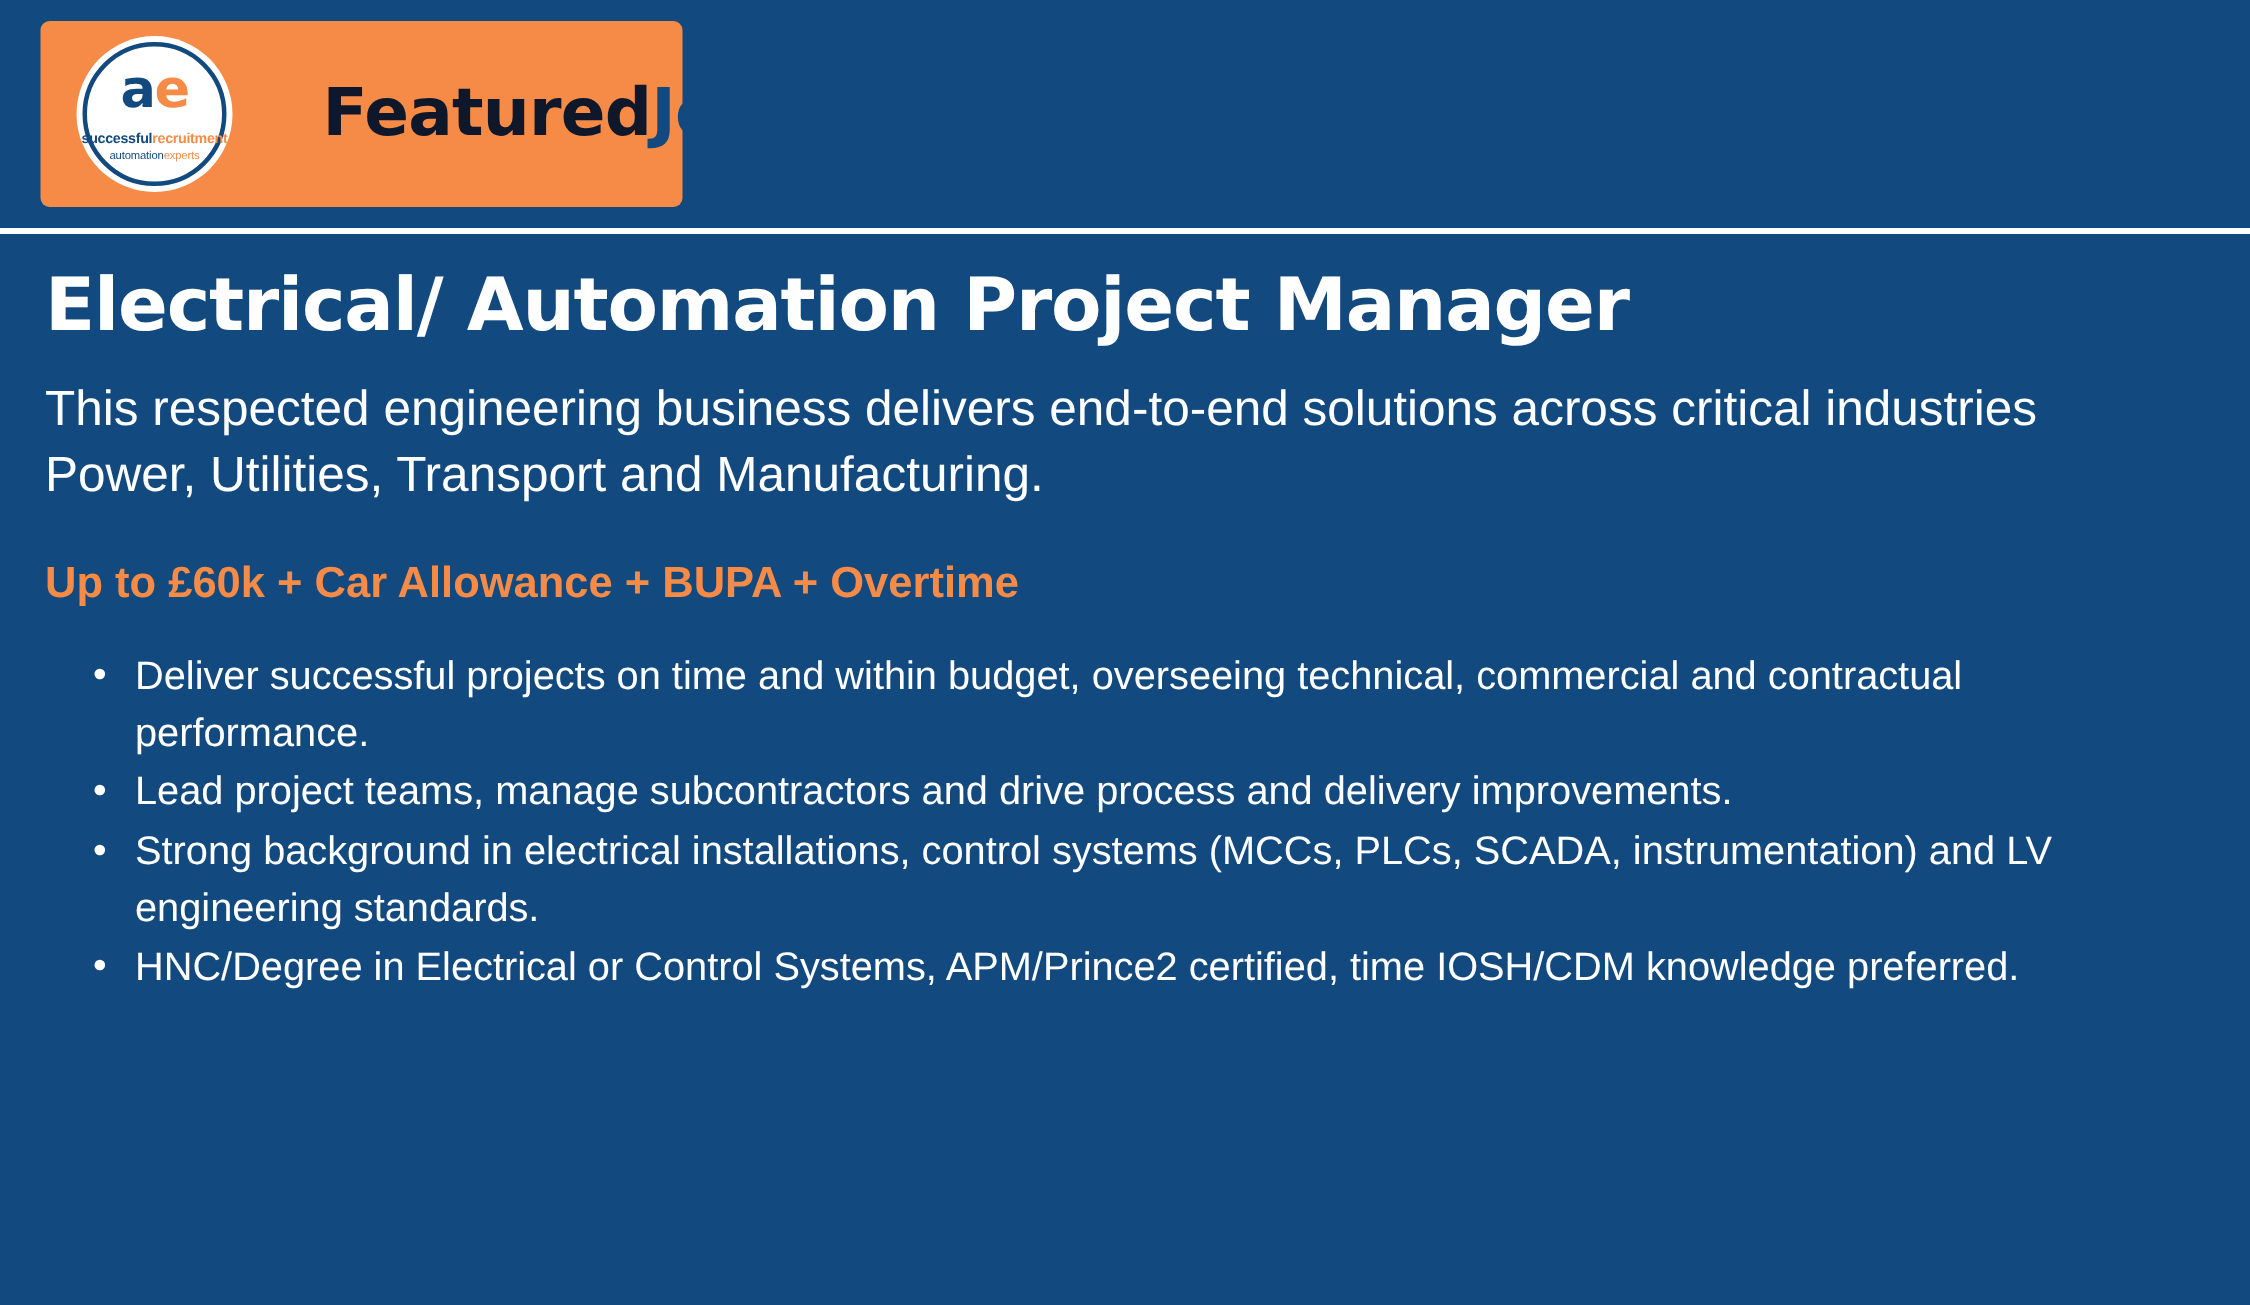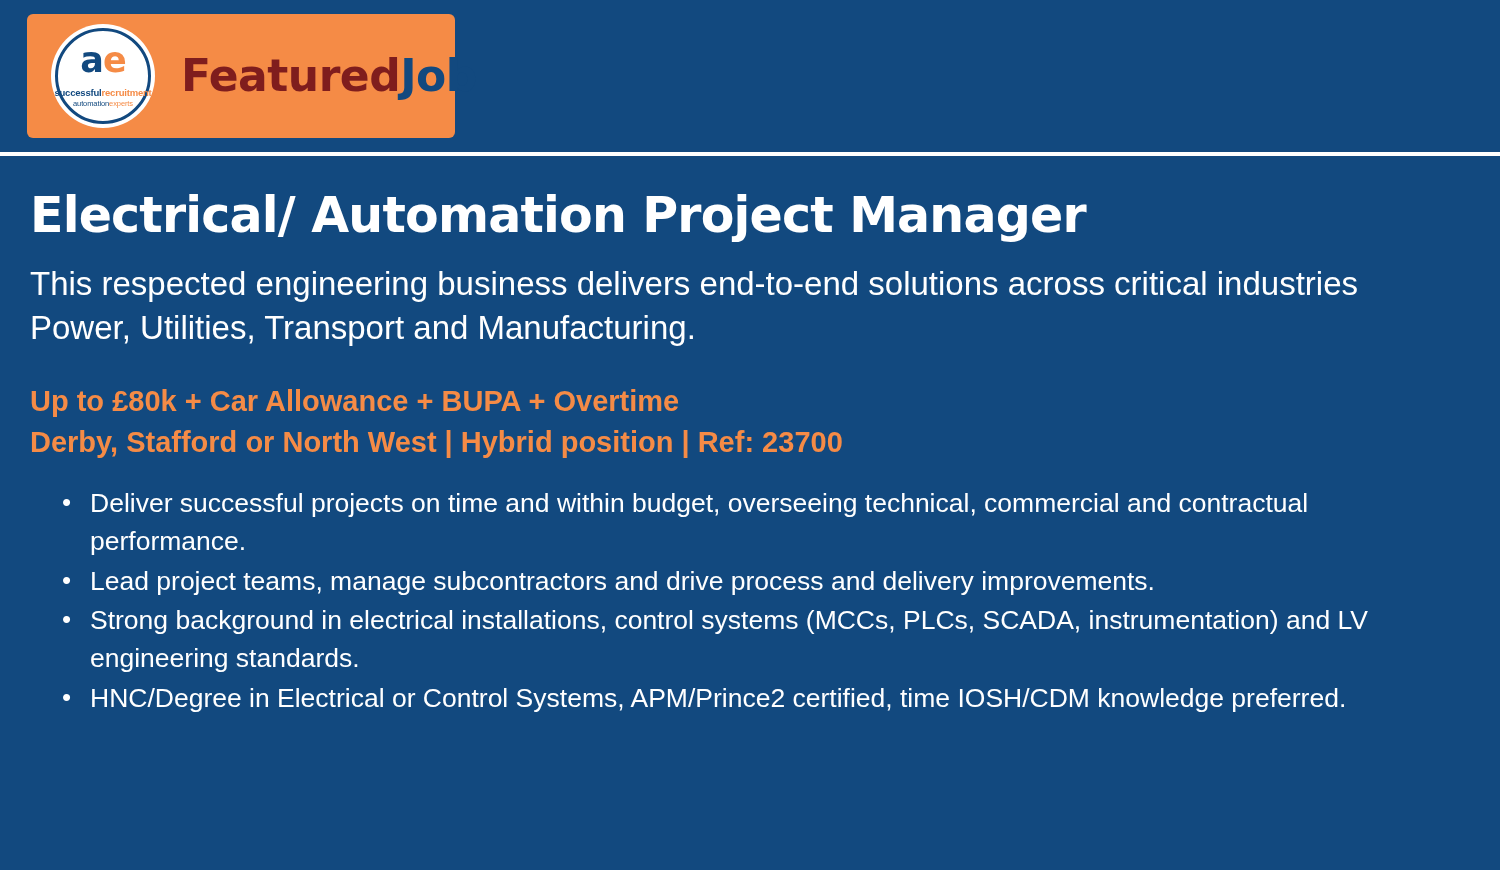--- a/index.html
+++ b/index.html
@@ -87,41 +87,41 @@
   }
   .logo-sub2 .orange { color: #f58b46; margin-top: 48px; }
   .badge-text {
     margin-left: 26px;
     font-family: "DejaVu Sans", sans-serif;
     font-size: 44px;
     font-weight: bold;
     letter-spacing: -0.5px;
     line-height: 1;
   }
-  .badge-text .featured { color: #7f1d1d; }
+  .badge-text .featured { color: #0f172a; margin-left: 34px; }
   .badge-text .job { color: #12497f; }
 
   .divider {
     width: 100%;
     height: 4px;
     background: #ffffff;
   }
 
   
   .content {
     padding: 22px 30px 0 30px;
   }
   .job-title {
     color: #ffffff;
     font-family: "DejaVu Sans", sans-serif;
     font-size: 49px;
     font-weight: bold;
     letter-spacing: -0.8px;
     line-height: 1.06;
-    margin: 12px 0 20px 0;
+    margin: 0 0 20px 0;
   }
   .intro {
     color: #ffffff;
     font-size: 33px;
     line-height: 1.35;
     font-weight: 400;
     max-width: 1330px;
     margin: 0 0 30px 0;
   }
   .highlight {
@@ -182,22 +182,21 @@
   </div>
 
   <div class="divider"></div>
 
   <div class="content">
     <h1 class="job-title">Electrical/ Automation Project Manager</h1>
 
     <p class="intro">This respected engineering business delivers end-to-end solutions across critical industries Power, Utilities, Transport and Manufacturing.</p>
 
     <div class="highlight">
-      <div>Up to £80k + Car Allowance + BUPA + Overtime</div>
-      <div>Derby, Stafford or North West | Hybrid position | Ref: 23700</div>
+      <div>Up to £60k + Car Allowance + BUPA + Overtime</div>
     </div>
 
     <ul class="bullets">
       <li>Deliver successful projects on time and within budget, overseeing technical, commercial and contractual performance.</li>
       <li>Lead project teams, manage subcontractors and drive process and delivery improvements.</li>
       <li>Strong background in electrical installations, control systems (MCCs, PLCs, SCADA, instrumentation) and LV engineering standards.</li>
       <li>HNC/Degree in Electrical or Control Systems, APM/Prince2 certified, time IOSH/CDM knowledge preferred.</li>
     </ul>
   </div>
 

